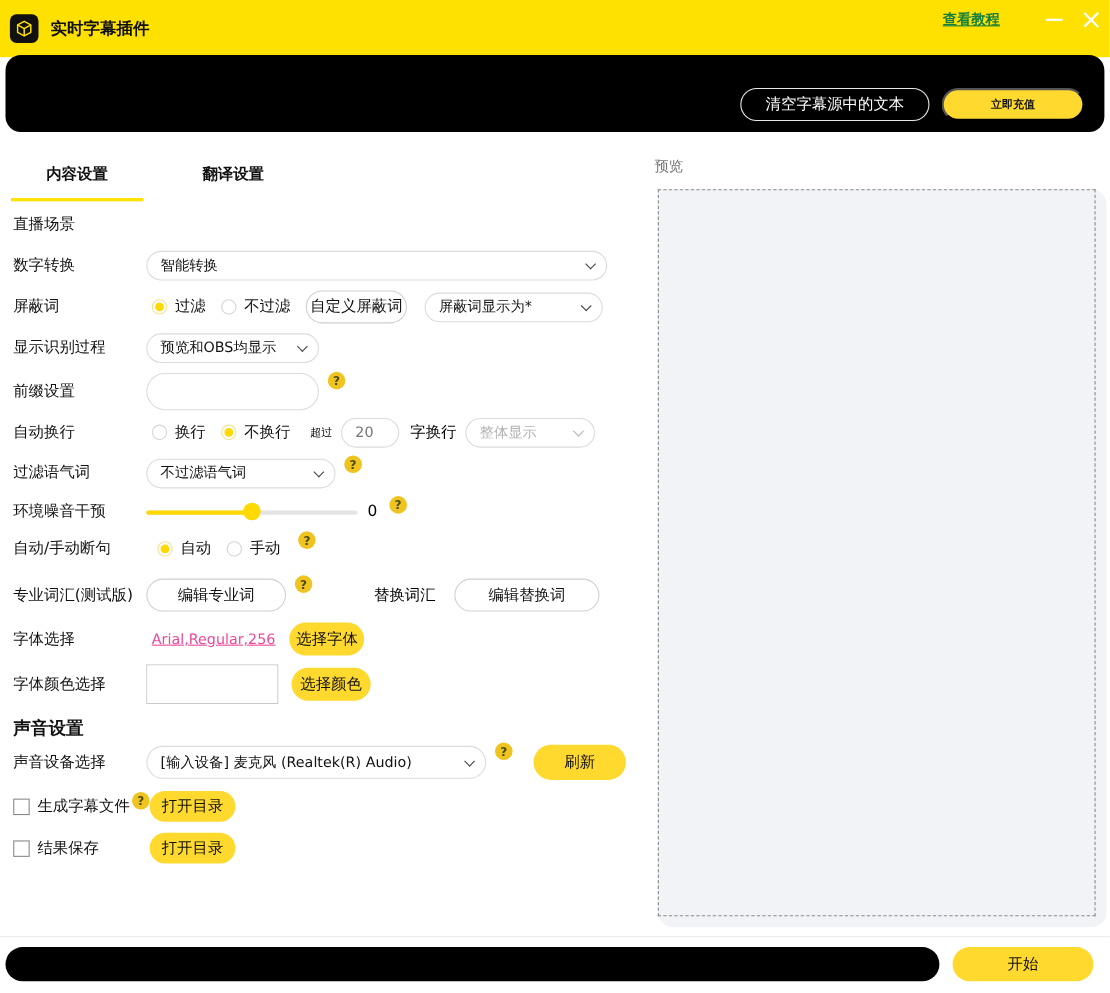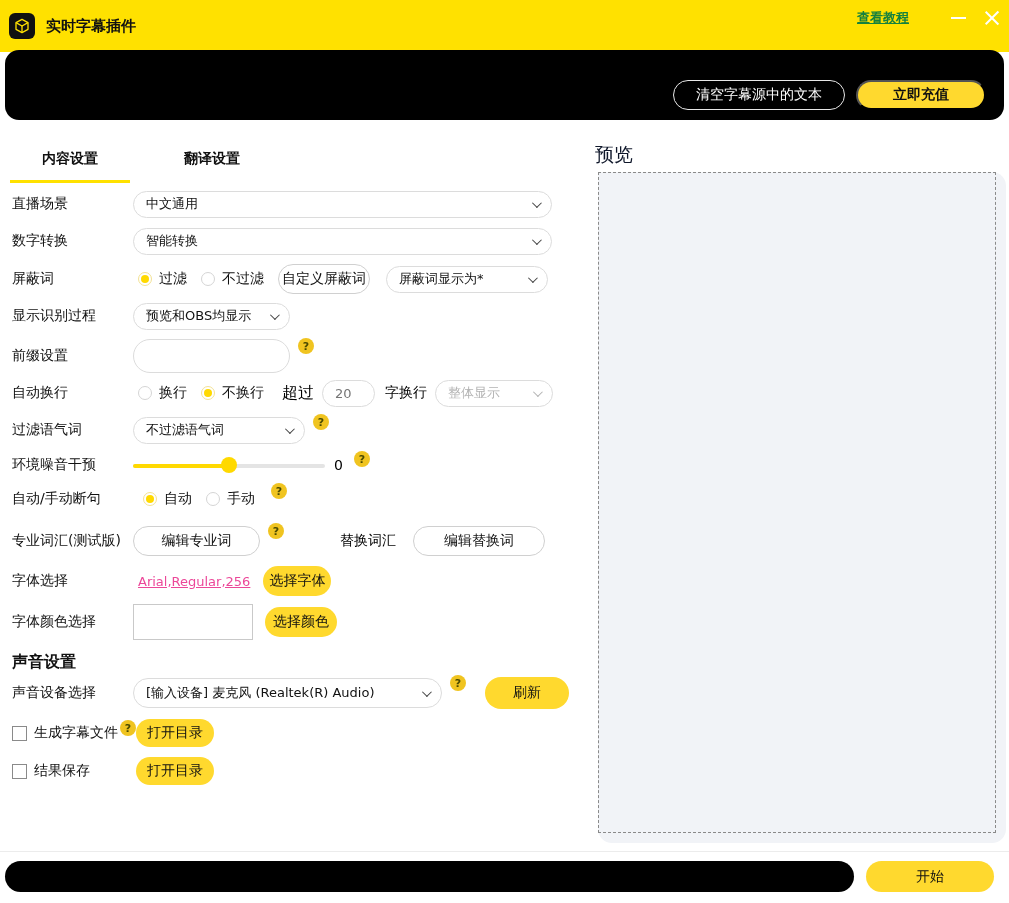--- a/index.html
+++ b/index.html
@@ -19,21 +19,21 @@
   .close-glyph { position:relative; width:16px; height:16px; }
   .close-glyph::before,.close-glyph::after { content:""; position:absolute; left:7px; top:-1px; width:2.4px; height:18px; background:#fff; }
   .close-glyph::before { transform:rotate(45deg); }
   .close-glyph::after { transform:rotate(-45deg); }
 
   
   .banner { position:absolute; left:5px; top:50px; width:999px; height:70px; background:#000; border-radius:14px; }
   .banner-btns { position:absolute; top:30px; right:18px; display:flex; gap:11px; }
   .clear-btn { height:30px; padding:0 22px; border-radius:16px; border:1px solid #e8e8e8; background:transparent;
                color:#fff; font-size:14px; display:flex; align-items:center; cursor:pointer; }
-  .recharge-btn { height:30px; width:130px; border-radius:16px; background:#FFD92E; color:#111; font-size:14px;
+  .recharge-btn { height:30px; width:130px; border-radius:16px; background:#FFD92E; color:#111; font-size:10px;
                   font-weight:700; display:flex; align-items:center; justify-content:center; cursor:pointer; }
 
   
   .tabs { position:absolute; left:10px; top:142px; display:flex; gap:22px; }
   .tab { width:120px; text-align:center; font-size:14px; font-weight:700; color:#111; padding:8px 0 12px; cursor:pointer; }
   .tab.active { border-bottom:3px solid #FFE100; }
 
   
   .row { position:absolute; left:12px; height:36px; display:flex; align-items:center; white-space:nowrap; }
   .lbl { width:121px; flex-shrink:0; font-size:14px; color:#111; }
@@ -62,21 +62,21 @@
   .slider .fill { position:absolute; top:7px; left:0; width:50%; height:3.5px; border-radius:2px; background:#FFD900; }
   .slider .thumb { position:absolute; top:0; left:calc(50% - 8px); width:16px; height:16px; border-radius:50%; background:#FFD900; }
   .font-link { font-size:13px; color:#ec4899; text-decoration:underline; cursor:pointer; }
   .sq-input { width:120px; height:36px; border:1px solid #c9c9c9; background:#fff; cursor:text; }
   .sq-input input { width:100%; height:100%; border:none; outline:none; padding:0 8px; font-size:13px; }
   .section-h { position:absolute; left:12px; font-size:16px; font-weight:700; color:#111;text-align:center; }
   .checkbox { width:15px; height:15px; border:1px solid #8a8a8a; background:#fff; flex-shrink:0; cursor:pointer; }
   .cb-label { font-size:14px; color:#111; margin-left:7px; }
 
   
-  .preview-title { position:absolute; left:595px; top:142px; font-size:19px; color:#0f172a; }
+  .preview-title { position:absolute; left:595px; top:142px; font-size:13px; color:#737373; }
   .preview-wrap { position:absolute; left:598px; top:172px; width:408px; height:671px; background:#f1f3f7; border-radius:14px; }
   .preview-box { position:absolute; left:0; top:0; width:398px; height:661px; border:1px dashed #8a8a8a; background:#f1f3f7; }
 
   
   .footer-divider { position:absolute; left:0; top:851px; width:1009px; border-top:1px solid #ececec; }
   .status-pill { position:absolute; left:5px; top:861px; width:849px; height:31px; background:#000; border-radius:16px; }
   .start-btn { position:absolute; left:866px; top:861px; width:128px; height:31px; font-size:14px; }
 </style>
 </head>
 <body>
@@ -110,24 +110,20 @@
     </div>
   </div>
 
   <div class="tabs">
     <div class="tab active">内容设置</div>
     <div class="tab">翻译设置</div>
   </div>
 
   <div class="row" style="top:186px">
     <div class="lbl">直播场景</div>
-    <div class="pill select" style="width:419px">
-      <span>中文通用</span>
-      <i class="chev"></i>
-    </div>
   </div>
 
   <div class="row" style="top:223px">
     <div class="lbl">数字转换</div>
     <div class="pill select" style="width:419px">
       <span>智能转换</span>
       <i class="chev"></i>
     </div>
   </div>
 
@@ -167,21 +163,21 @@
   <div class="row" style="top:375px">
     <div class="lbl">自动换行</div>
     <span class="radio" style="margin-left:5px">
         <i></i>
       </span>
     <span class="rlabel">换行</span>
     <span class="radio checked">
         <i></i>
       </span>
     <span class="rlabel">不换行</span>
-    <span style="font-size:16px; margin:0 8px 0 4px">超过</span>
+    <span style="font-size:10px; margin:0 8px 0 4px">超过</span>
     <div class="pill input" style="width:53px">
       <input class="gray" style="color: #6d28d9;" placeholder="20">
     </div>
     <span style="font-size:14px; margin:0 8px 0 10px">字换行</span>
     <div class="pill select gray" style="width:118px">
       <span>整体显示</span>
       <i class="chev"></i>
     </div>
   </div>
 

